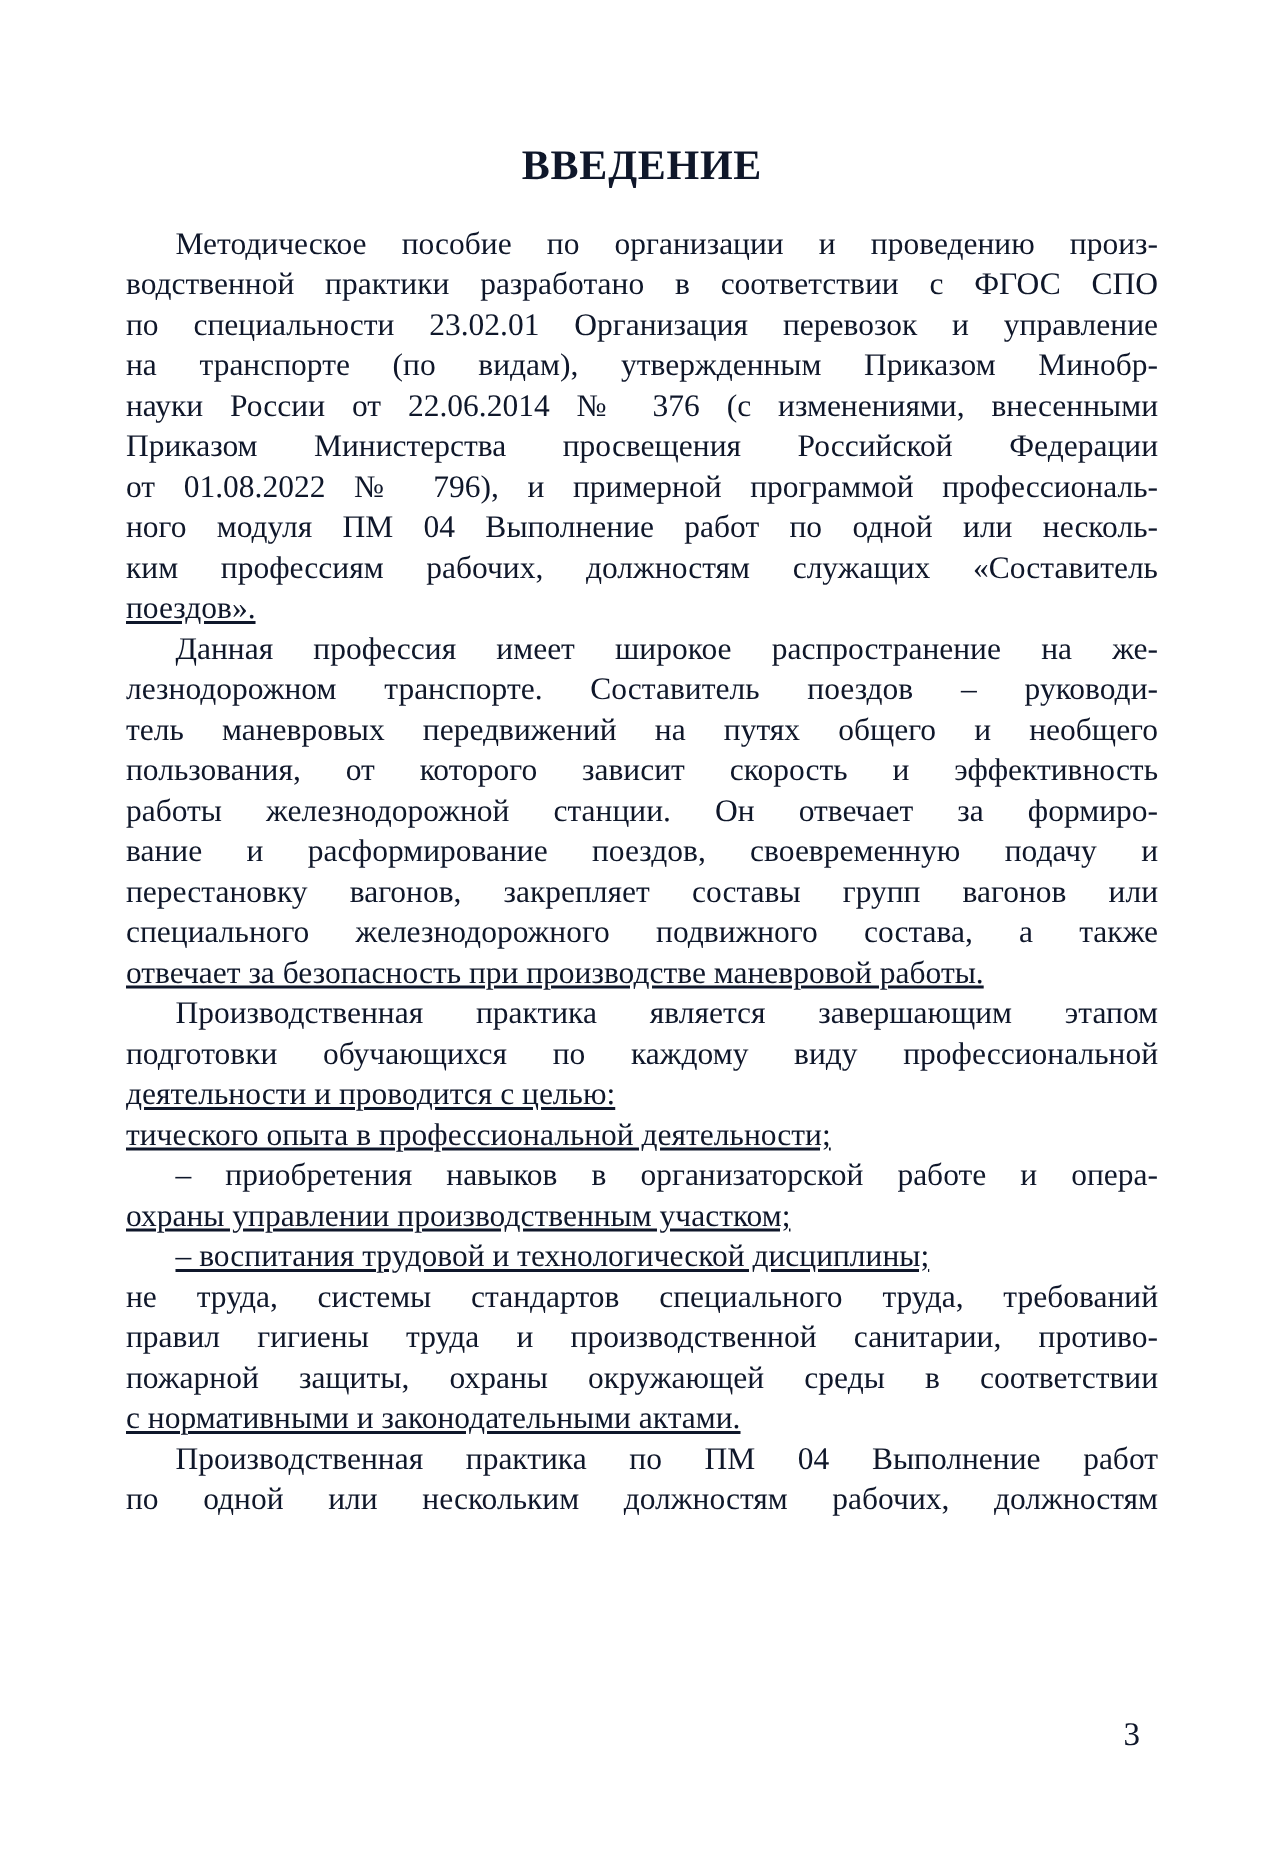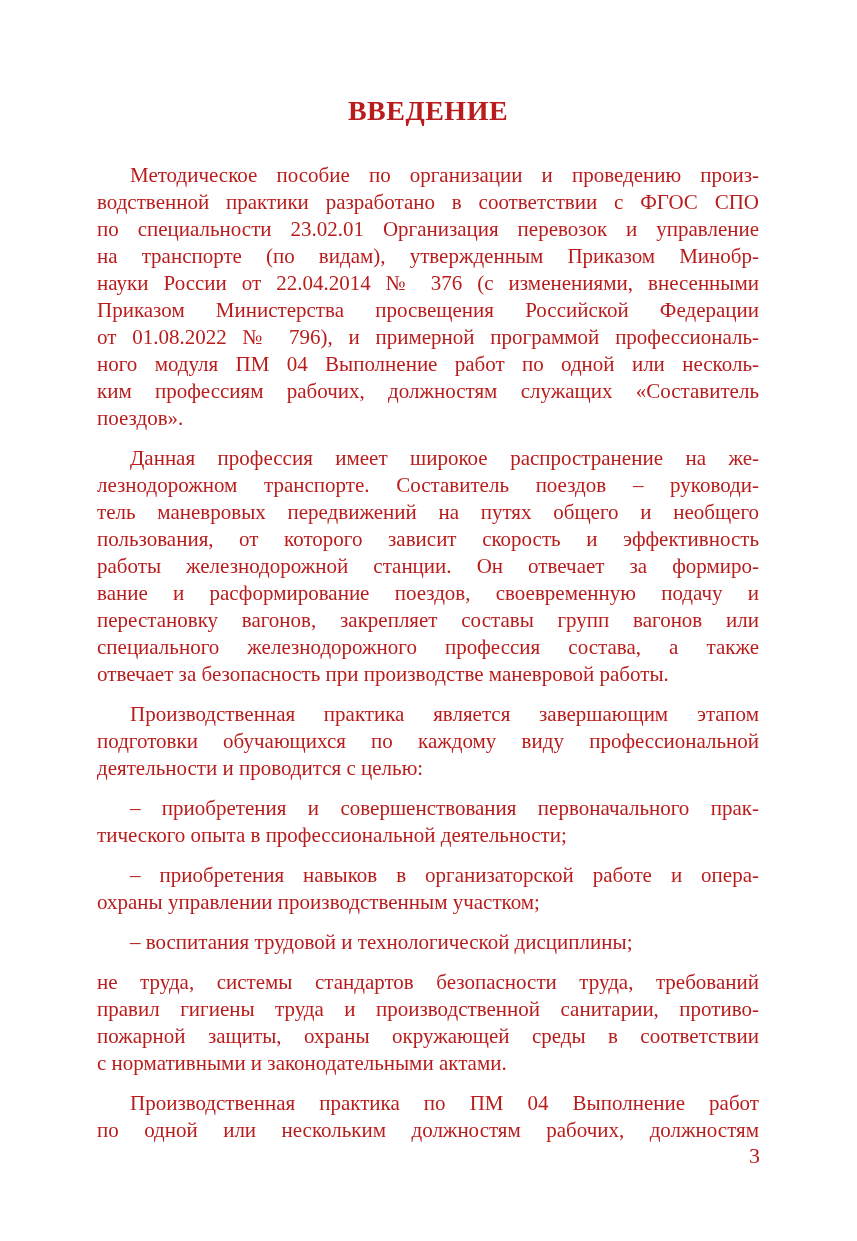--- a/index.html
+++ b/index.html
@@ -7,21 +7,21 @@
     padding: 0;
     background: #e9e9e9;
   }
   .page {
     position: relative;
     width: 857px;
     height: 1241px;
     margin: 0 auto;
     background: #ffffff;
     font-family: "Liberation Serif", "DejaVu Serif", serif;
-    color: #b91c1c;
+    color: #0f172a;
     overflow: hidden;
   }
   .title {
     position: absolute;
     left: 84px;
     top: 94px;
     width: 688px;
     margin: 0;
     text-align: center;
     font-size: 28px;
@@ -30,36 +30,37 @@
     letter-spacing: 0.5px;
   }
   .body-text {
     position: absolute;
     left: 84px;
     top: 149px;
     width: 688px;
     font-size: 21px;
   }
   .paragraph {
-    margin: 13px;
+    margin: 0;
     padding: 0;
   }
   .line {
     height: 27px;
     line-height: 27px;
     text-align: justify;
     text-align-last: justify;
     overflow: hidden;
     white-space: normal;
   }
   .line.first {
     text-indent: 33px;
   }
   .line.last-left {
     text-align-last: left;
+    text-decoration: underline;
   }
   .folio {
     position: absolute;
     left: 84px;
     top: 1142px;
     width: 676px;
     text-align: right;
     font-size: 22px;
     line-height: 28px;
   }
@@ -69,56 +70,55 @@
 
 <div class="page">
   <h1 class="title">ВВЕДЕНИЕ</h1>
 
   <div class="body-text" id="body-text">
       <div class="paragraph">
         <div class="line first">Методическое пособие по организации и проведению произ-</div>
         <div class="line">водственной практики разработано в соответствии с ФГОС СПО</div>
         <div class="line">по специальности 23.02.01 Организация перевозок и управление</div>
         <div class="line">на транспорте (по видам), утвержденным Приказом Минобр-</div>
-        <div class="line">науки России от 22.04.2014 № 376 (с изменениями, внесенными</div>
+        <div class="line">науки России от 22.06.2014 № 376 (с изменениями, внесенными</div>
         <div class="line">Приказом Министерства просвещения Российской Федерации</div>
         <div class="line">от 01.08.2022 № 796), и примерной программой профессиональ-</div>
         <div class="line">ного модуля ПМ 04 Выполнение работ по одной или несколь-</div>
         <div class="line">ким профессиям рабочих, должностям служащих «Составитель</div>
         <div class="line last-left">поездов».</div>
       </div>
       <div class="paragraph">
         <div class="line first">Данная профессия имеет широкое распространение на же-</div>
         <div class="line">лезнодорожном транспорте. Составитель поездов – руководи-</div>
         <div class="line">тель маневровых передвижений на путях общего и необщего</div>
         <div class="line">пользования, от которого зависит скорость и эффективность</div>
         <div class="line">работы железнодорожной станции. Он отвечает за формиро-</div>
         <div class="line">вание и расформирование поездов, своевременную подачу и</div>
         <div class="line">перестановку вагонов, закрепляет составы групп вагонов или</div>
-        <div class="line">специального железнодорожного профессия состава, а также</div>
+        <div class="line">специального железнодорожного подвижного состава, а также</div>
         <div class="line last-left">отвечает за безопасность при производстве маневровой работы.</div>
       </div>
       <div class="paragraph">
         <div class="line first">Производственная практика является завершающим этапом</div>
         <div class="line">подготовки обучающихся по каждому виду профессиональной</div>
         <div class="line last-left">деятельности и проводится с целью:</div>
       </div>
       <div class="paragraph">
-        <div class="line first">– приобретения и совершенствования первоначального прак-</div>
         <div class="line last-left">тического опыта в профессиональной деятельности;</div>
       </div>
       <div class="paragraph">
         <div class="line first">– приобретения навыков в организаторской работе и опера-</div>
         <div class="line last-left">охраны управлении производственным участком;</div>
       </div>
       <div class="paragraph">
         <div class="line first last-left">– воспитания трудовой и технологической дисциплины;</div>
       </div>
       <div class="paragraph">
-        <div class="line">не труда, системы стандартов безопасности труда, требований</div>
+        <div class="line">не труда, системы стандартов специального труда, требований</div>
         <div class="line">правил гигиены труда и производственной санитарии, противо-</div>
         <div class="line">пожарной защиты, охраны окружающей среды в соответствии</div>
         <div class="line last-left">с нормативными и законодательными актами.</div>
       </div>
       <div class="paragraph">
         <div class="line first">Производственная практика по ПМ 04 Выполнение работ</div>
         <div class="line">по одной или нескольким должностям рабочих, должностям</div>
       </div>
     </div>
 

